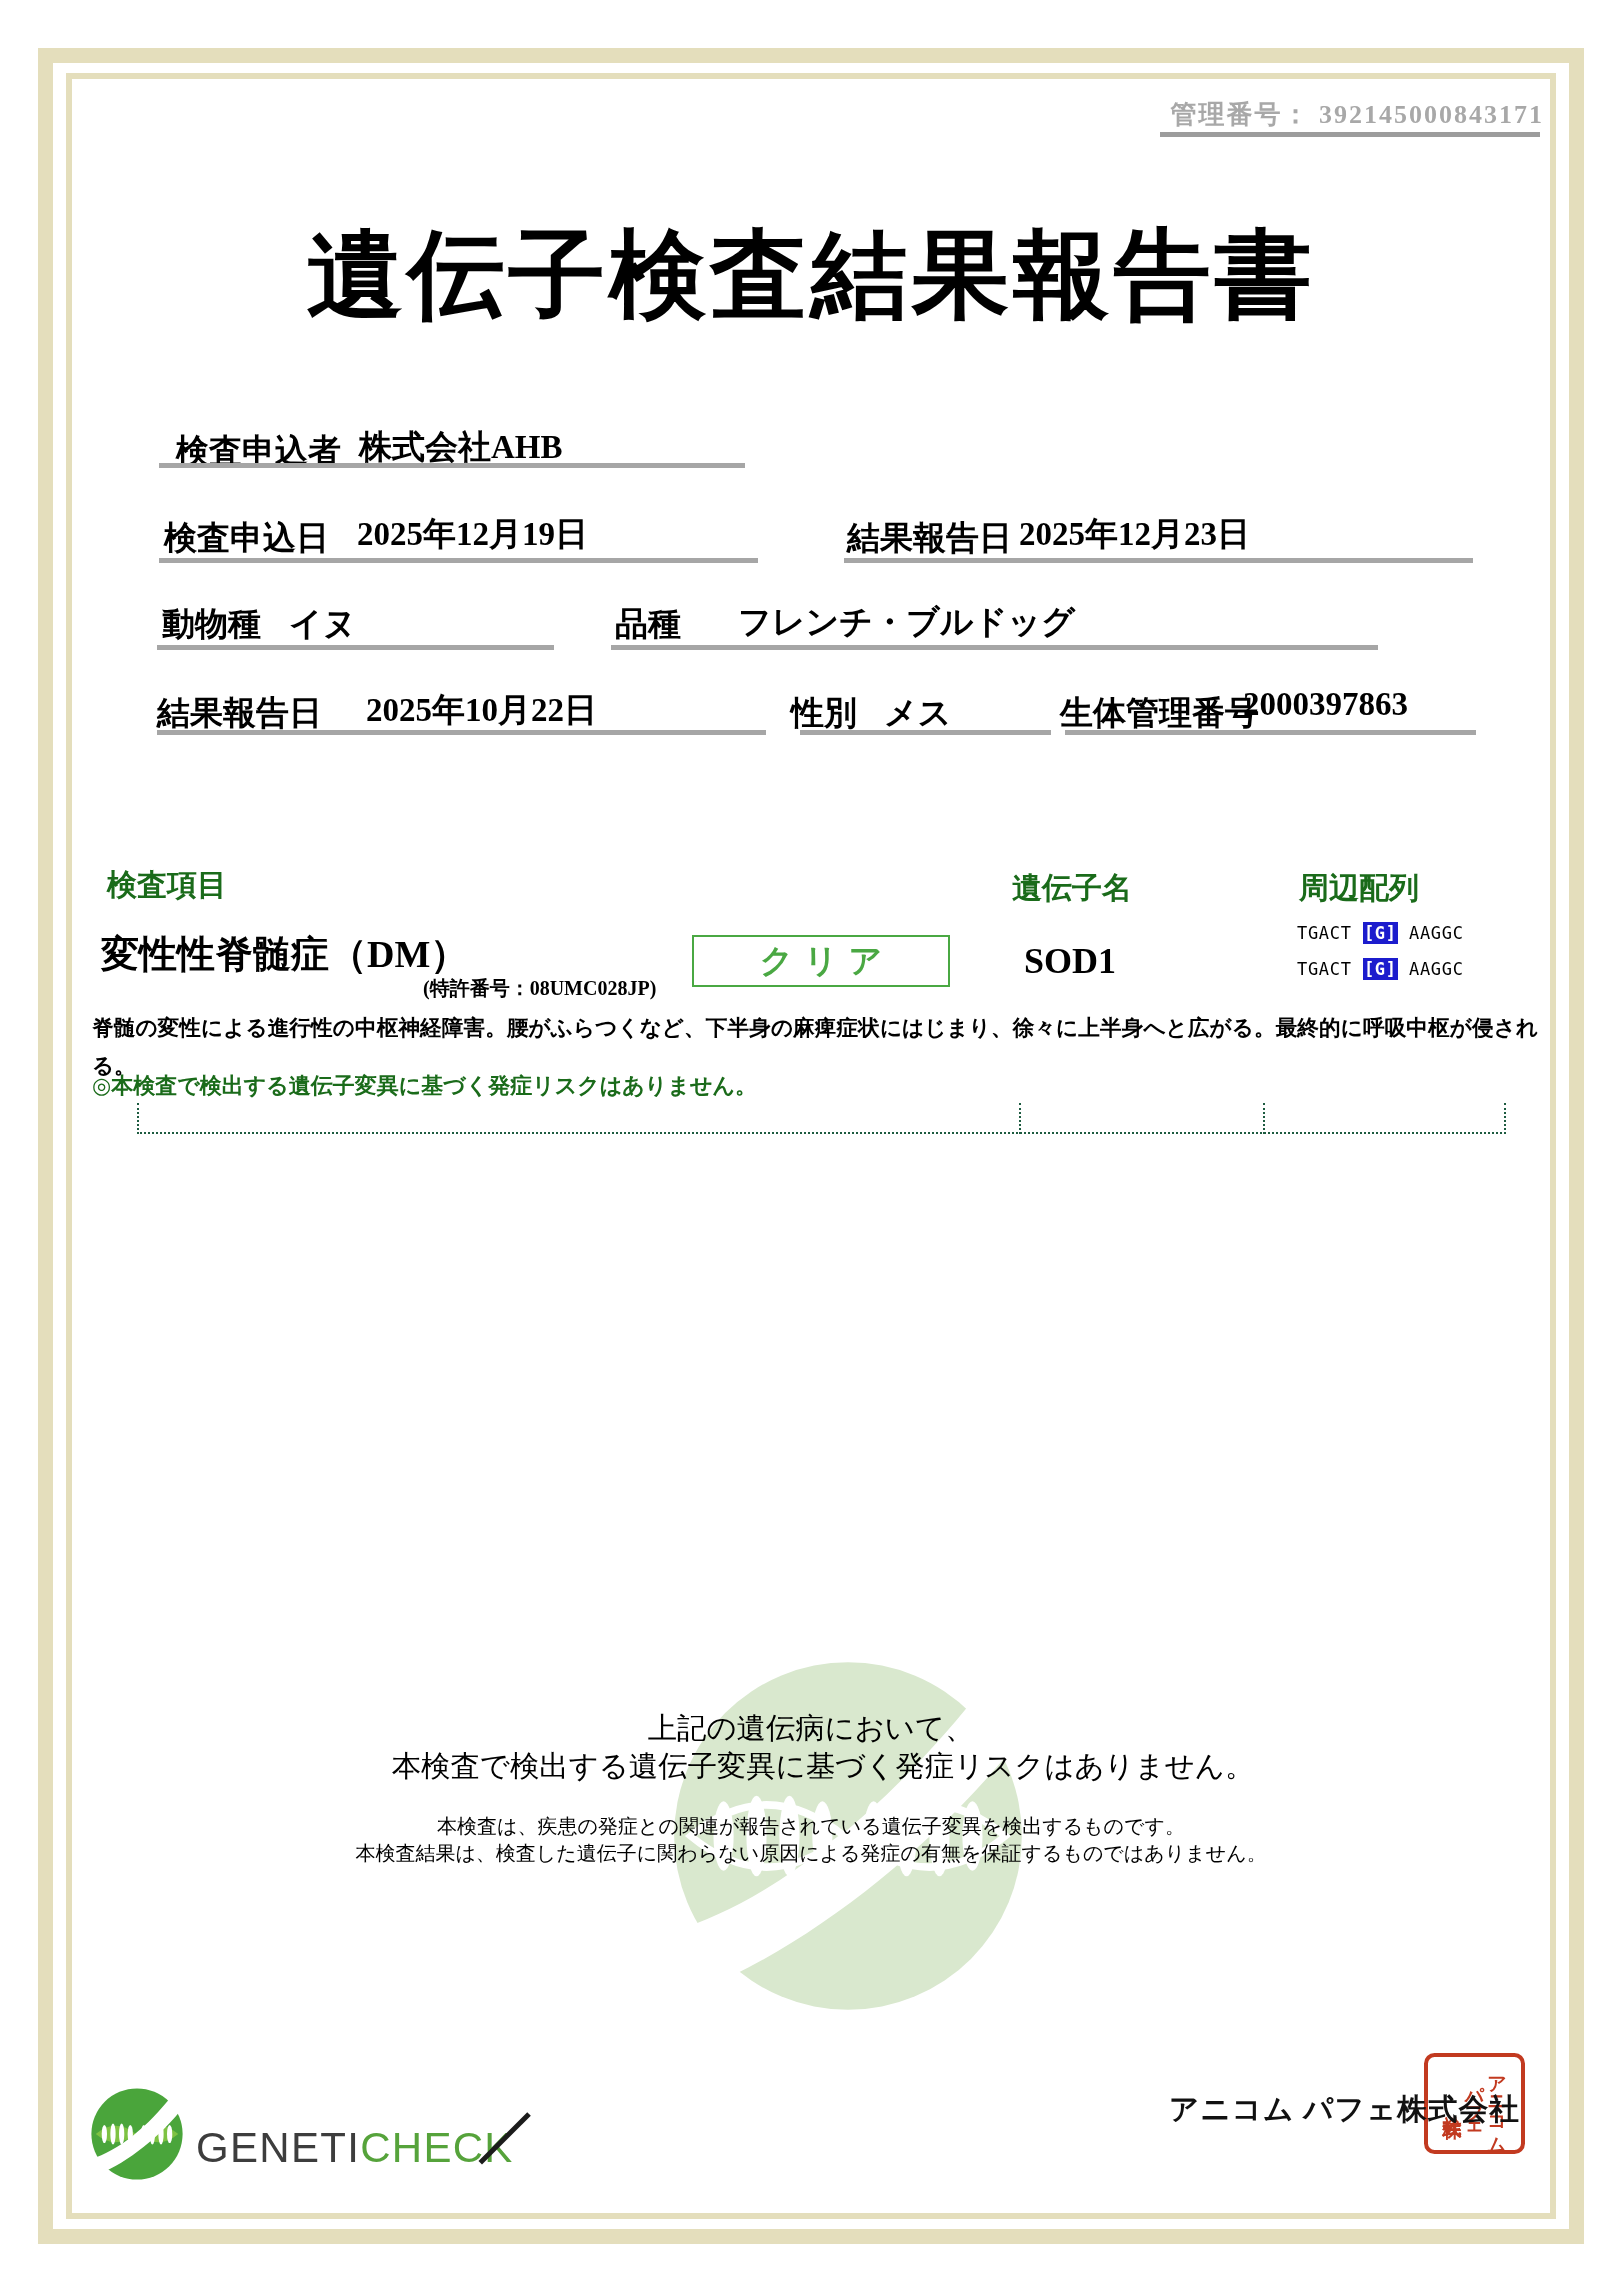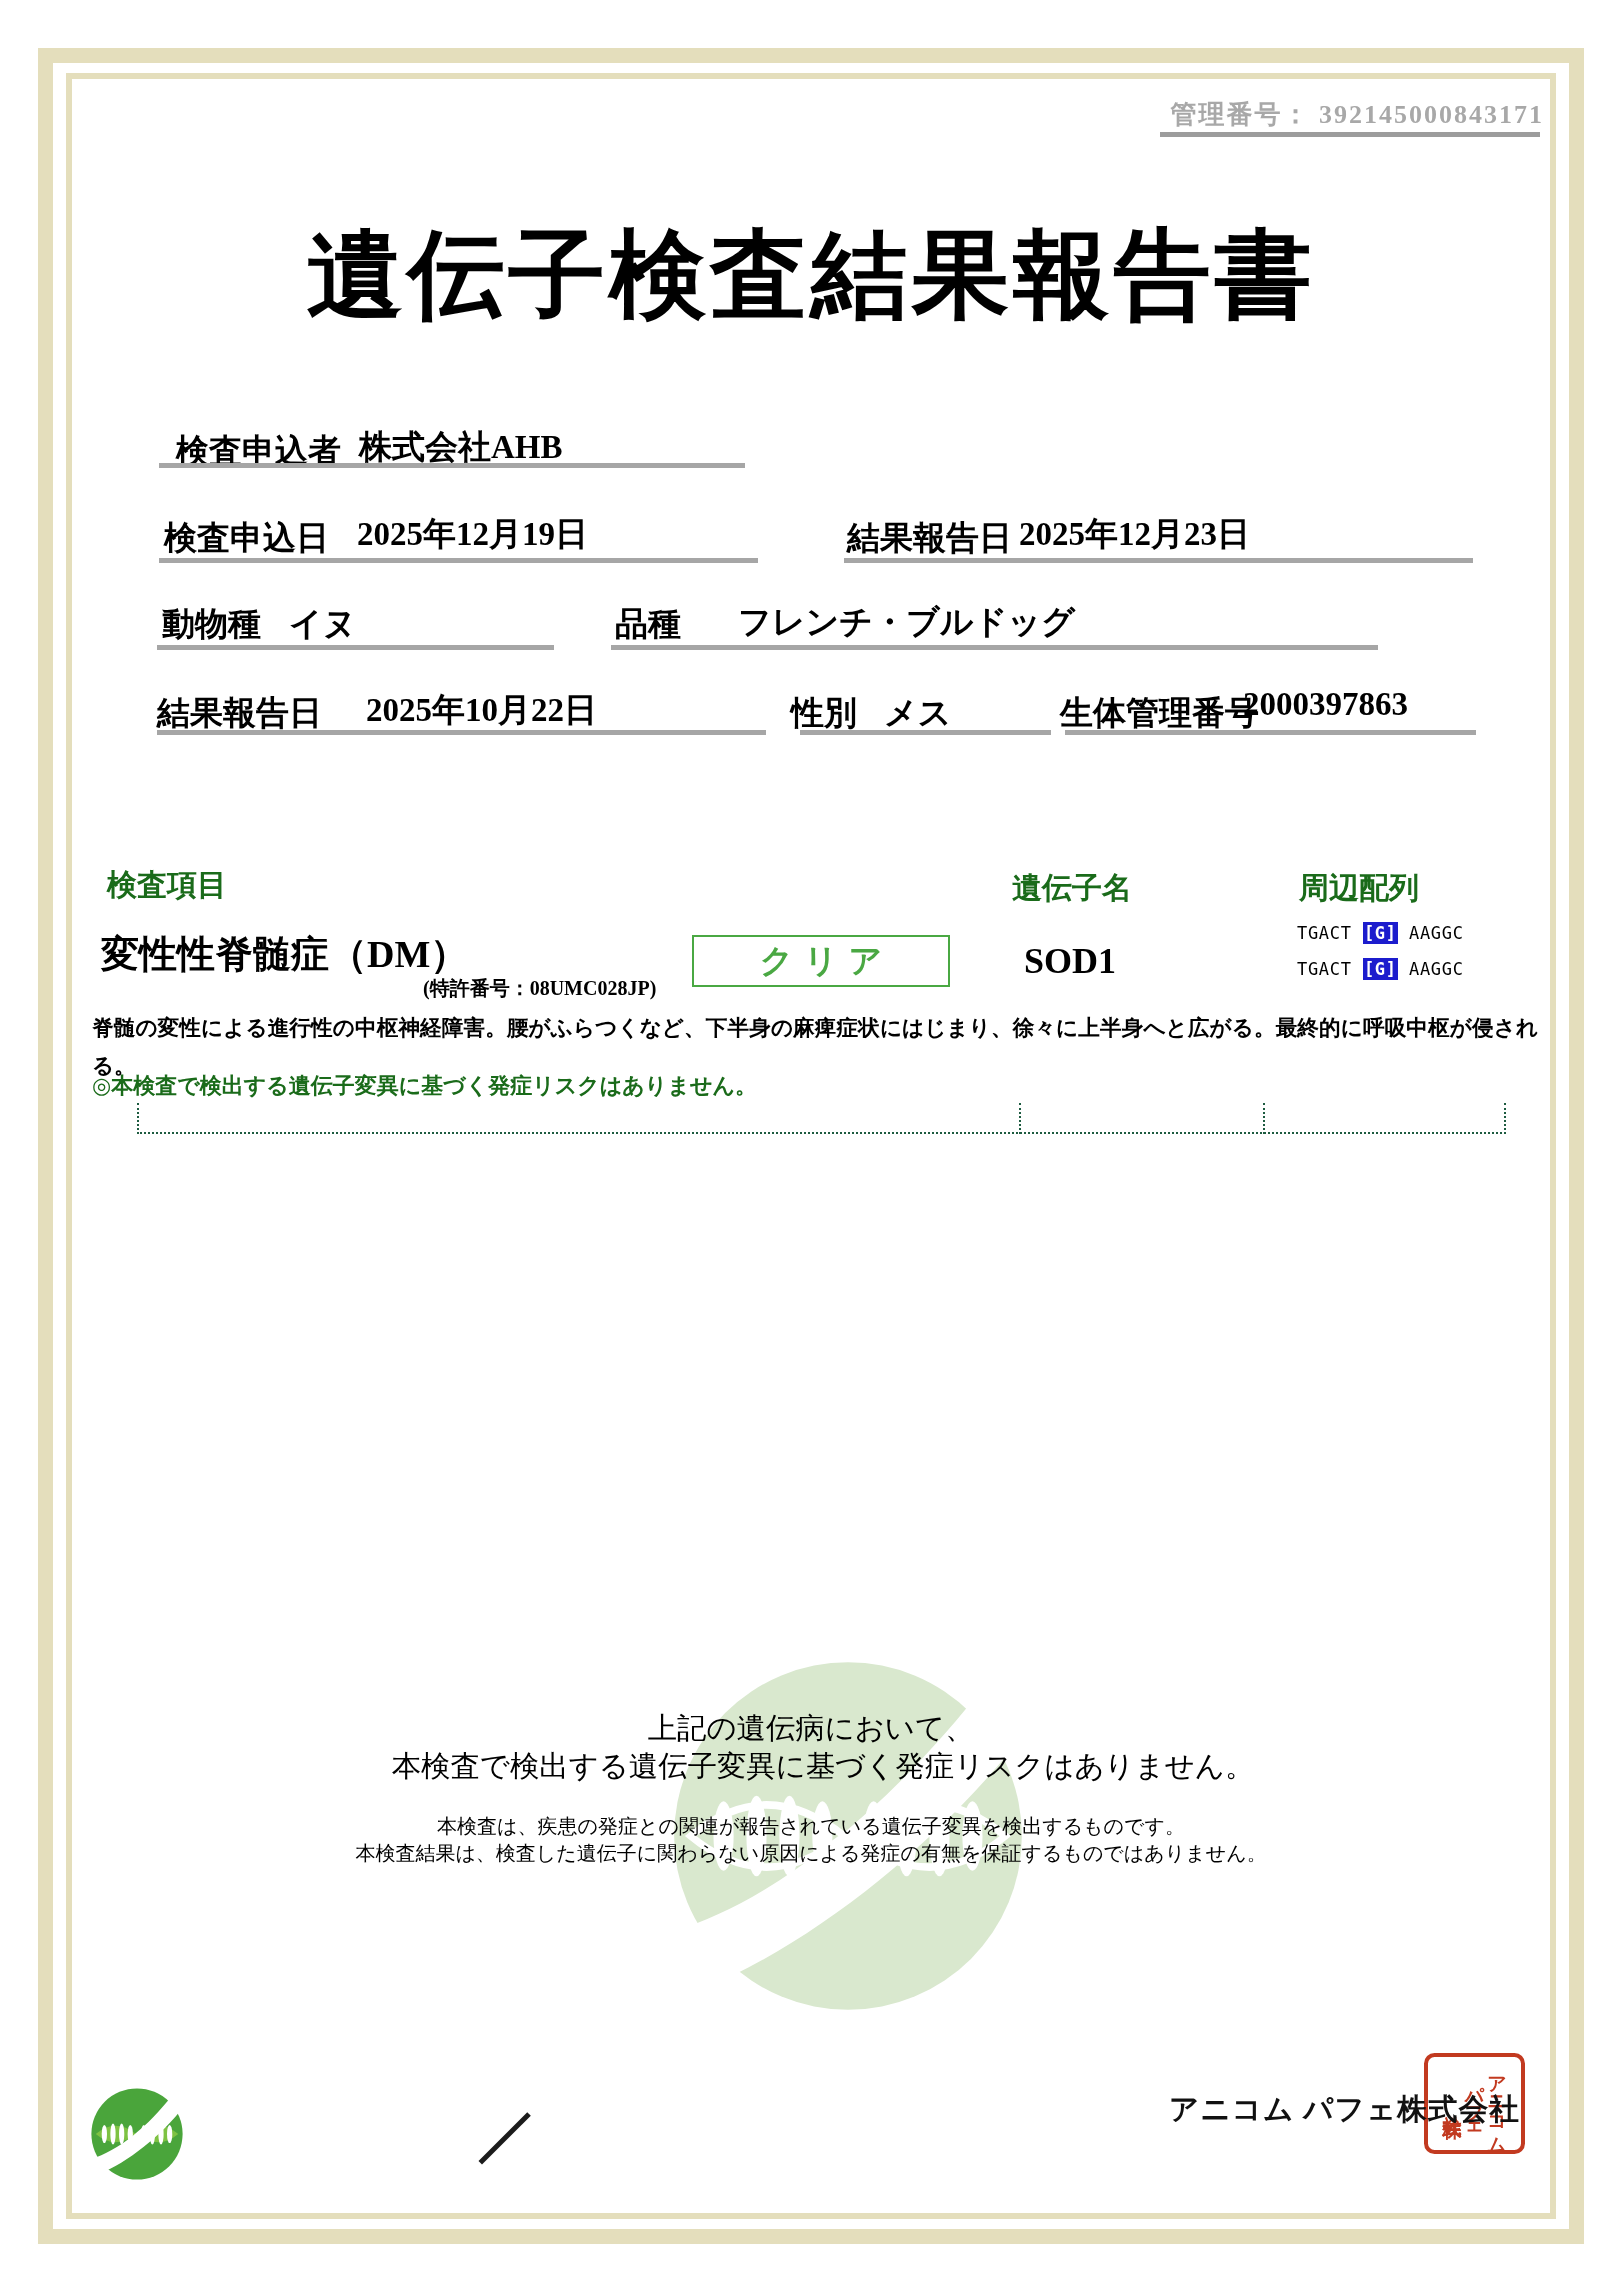--- a/index.html
+++ b/index.html
@@ -153,20 +153,23 @@
     <ellipse cx="50" cy="100" rx="5.5" ry="22" fill="#ffffff"></ellipse>
     <ellipse cx="68" cy="100" rx="5.5" ry="22" fill="#ffffff"></ellipse>
     <ellipse cx="86" cy="100" rx="5.5" ry="19" fill="#ffffff"></ellipse>
     <path d="M102,100 Q145,66 186,100 Q145,134 102,100 Z" fill="#7ec242"></path>
     <ellipse cx="114" cy="100" rx="5.5" ry="19" fill="#ffffff"></ellipse>
     <ellipse cx="132" cy="100" rx="5.5" ry="22" fill="#ffffff"></ellipse>
     <ellipse cx="150" cy="100" rx="5.5" ry="22" fill="#ffffff"></ellipse>
     <ellipse cx="168" cy="100" rx="5.5" ry="19" fill="#ffffff"></ellipse>
     <path d="M5,152 C60,135 122,86 176,16 L198,42 C150,104 82,158 20,184 Z" fill="#ffffff"></path>
   </svg>
+  <div class="abs brand">
+    <span class="p1">GENETI</span><span class="p2">CHECK</span>
+  </div>
   <div class="abs check-stroke"></div>
 
   <div class="abs company">アニコム パフェ株式会社</div>
   <div class="abs stamp">
     <span class="stamp-col">アニコム</span>
     <span class="stamp-col">パフェ</span>
     <span class="stamp-col">株式会社</span>
   </div>
 
 </div>

